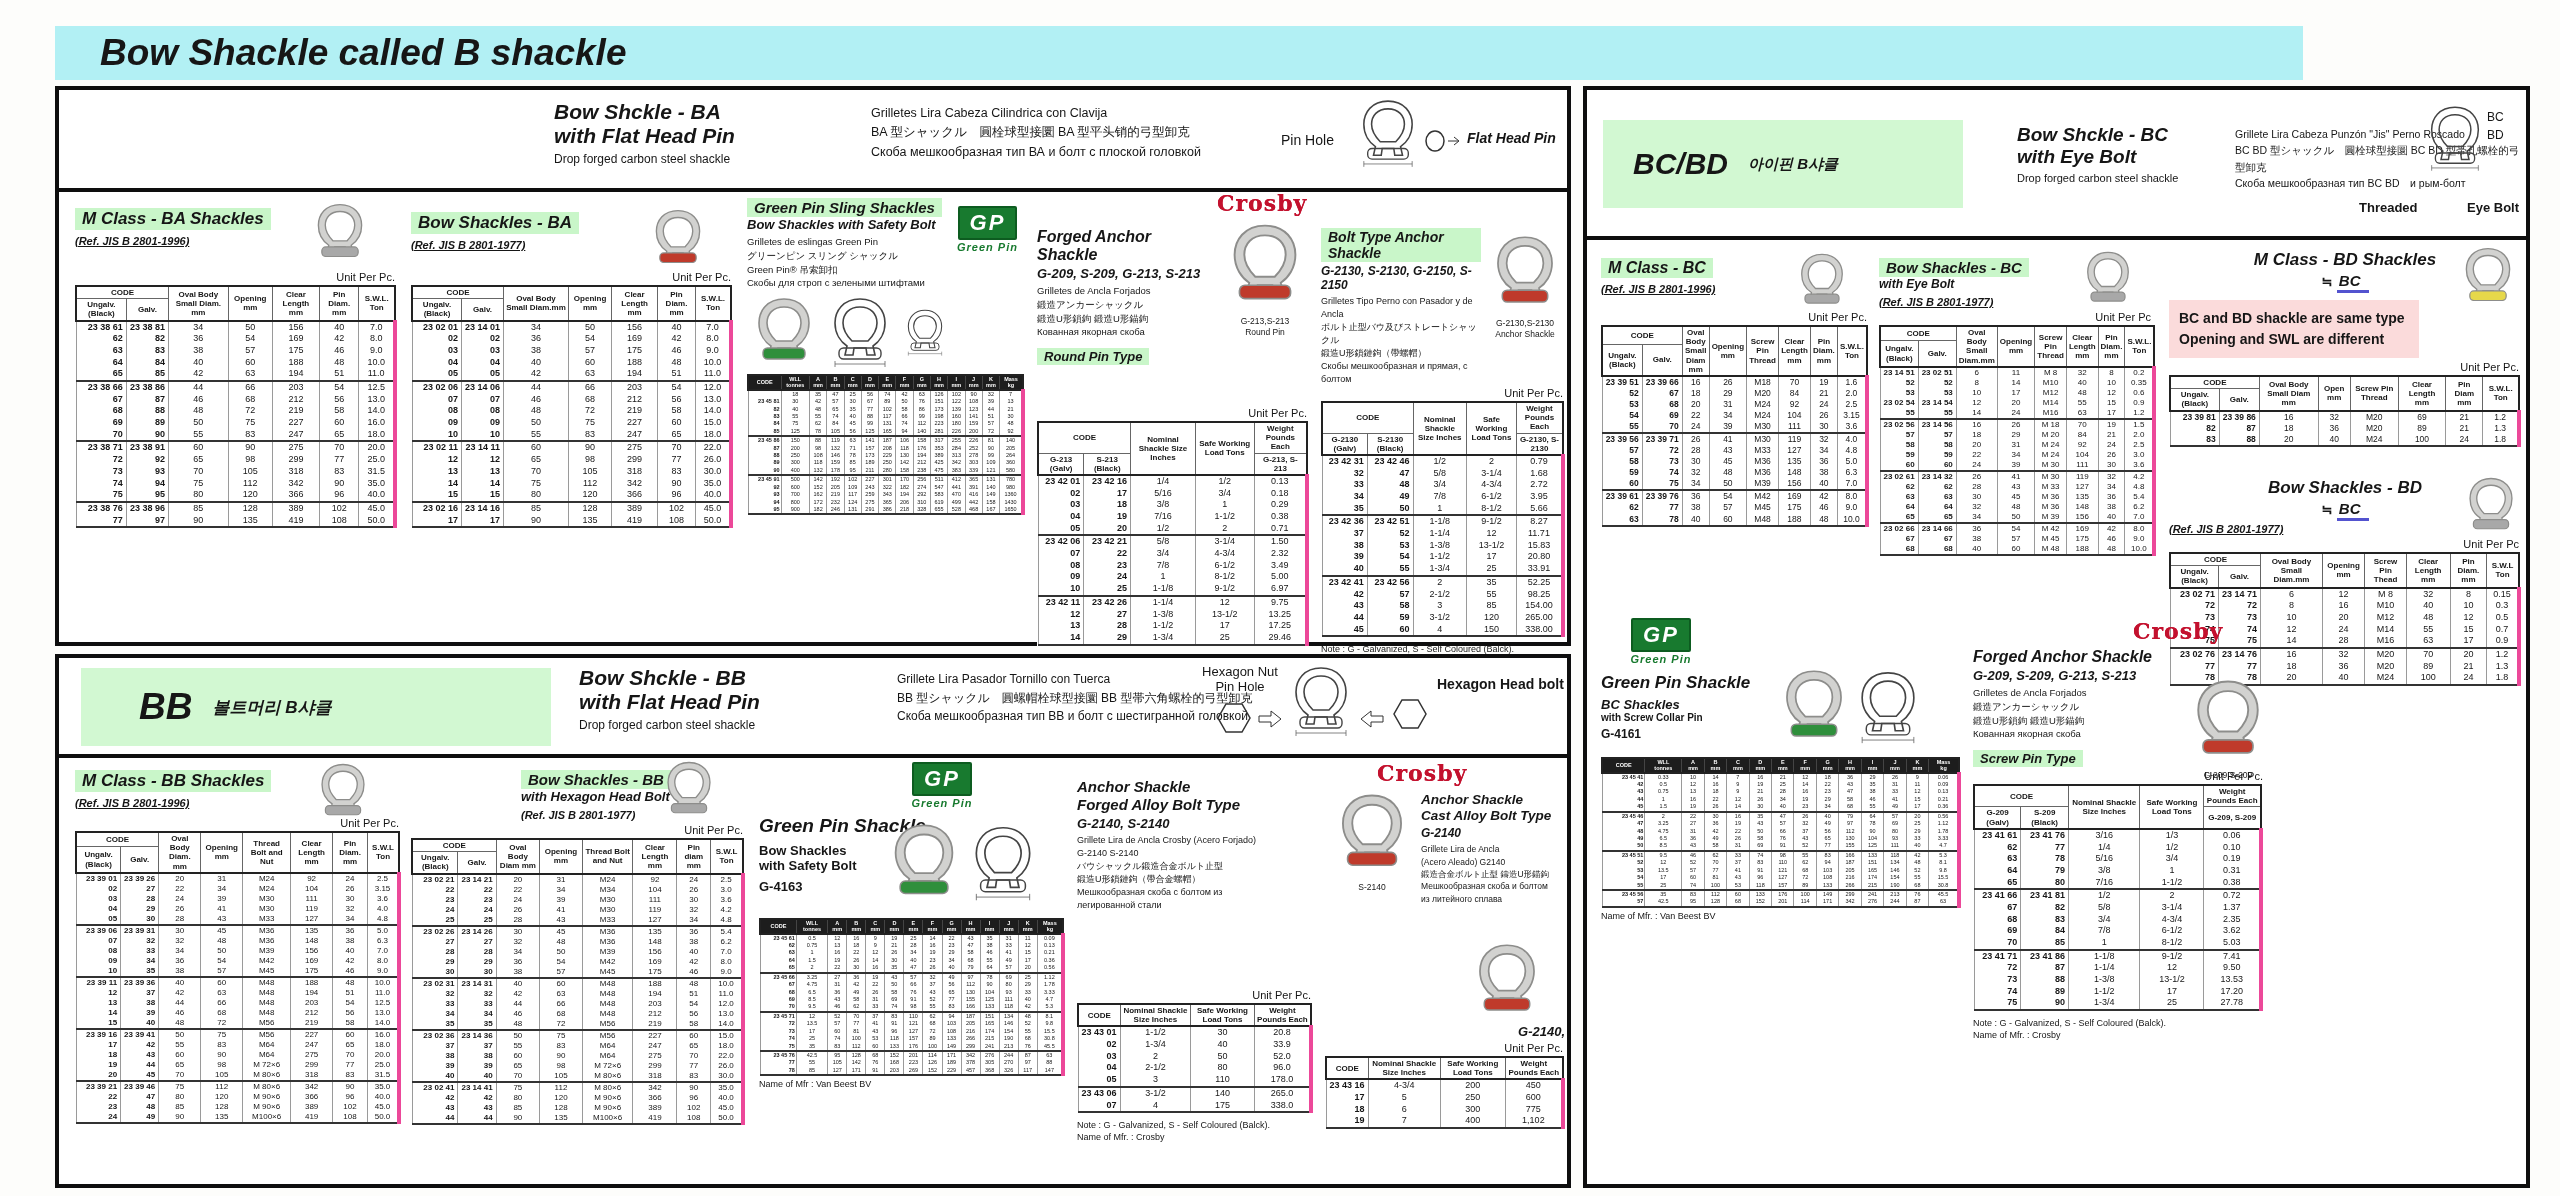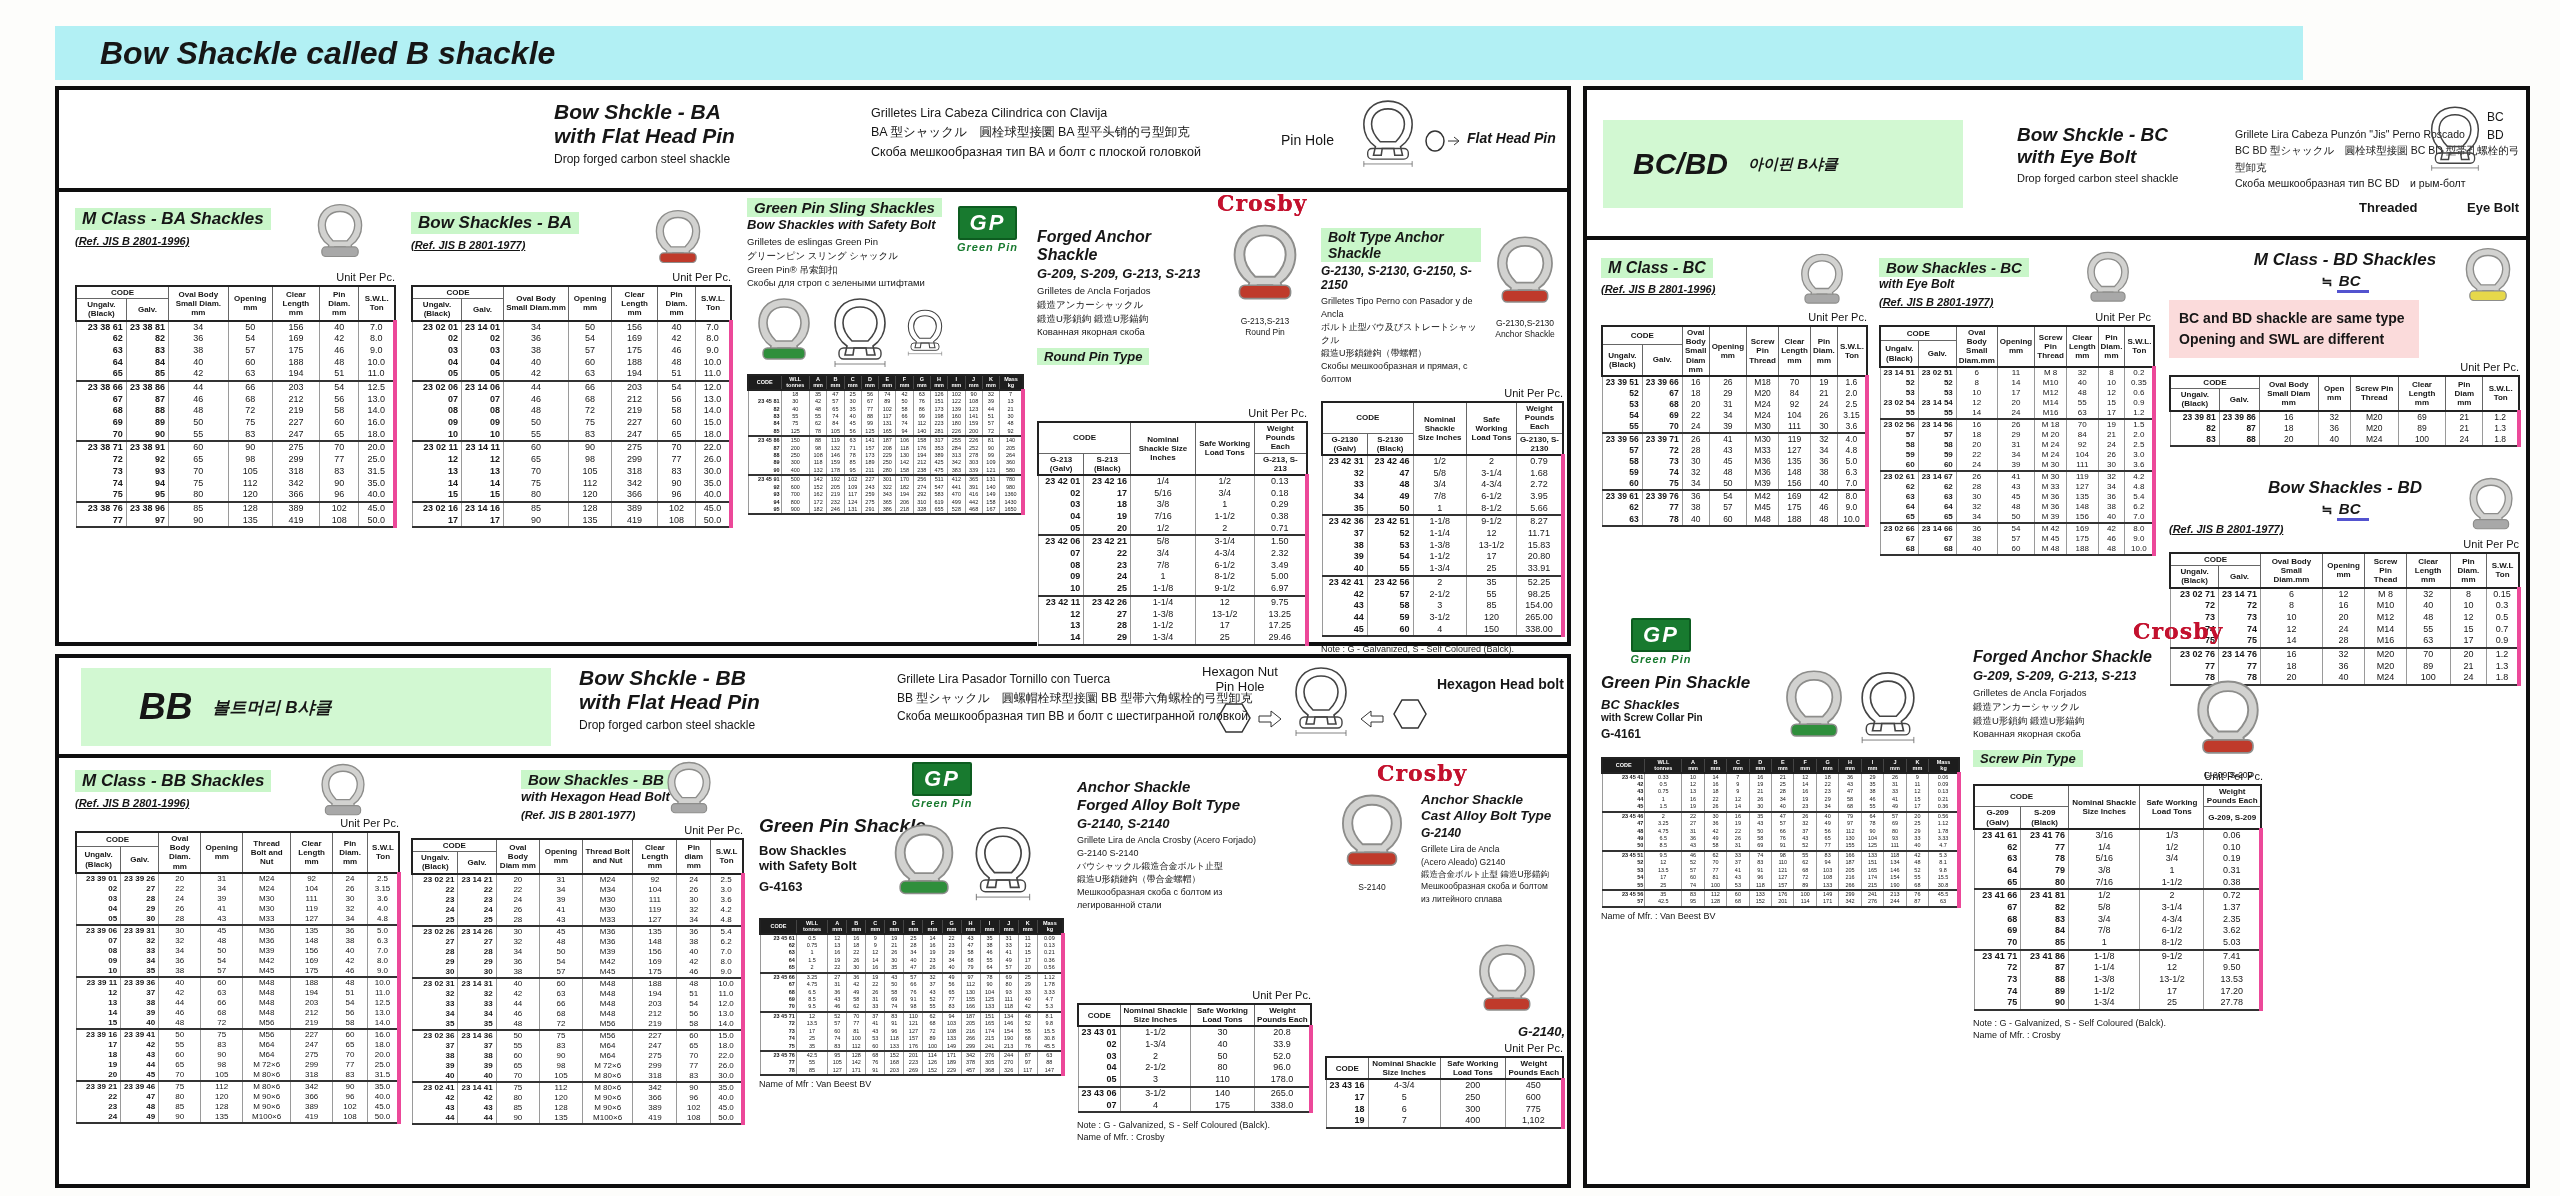--- a/index.html
+++ b/index.html
@@ -1,20 +1,20 @@
 <!DOCTYPE html>
 <html><head>
 <meta charset="utf-8">
 <style>
 *{box-sizing:border-box;margin:0;padding:0}
 html,body{width:2560px;height:1196px;overflow:hidden}
 body{position:relative;background:#fdfdfb;font-family:"Liberation Sans",sans-serif;color:#161616}
 .abs{position:absolute}
 .banner{position:absolute;left:55px;top:26px;width:2248px;height:54px;background:#b2f0f4;display:flex;align-items:center;padding-left:45px}
-.banner .t{font-size:32px;font-weight:bold;font-style:italic}
+.banner .t{font-size:37px;font-weight:bold;font-style:italic}
 .panel{position:absolute;border:4px solid #0e0e0e;background:#fff}
 .phead{position:absolute;left:0;top:0;width:100%;border-bottom:4px solid #0e0e0e;background:#fff}
 .gbox{position:absolute;background:#d2f8d2;display:flex;align-items:center;padding-left:58px;gap:20px}
 .gbox .big{font-size:37px;font-weight:bold;font-style:italic}
 .gbox .kor{font-size:17px;font-weight:bold;font-style:italic}
 .tblock .l1{font-size:21px;font-weight:bold;font-style:italic;line-height:1.15}
 .tblock .sub{font-size:12px;margin-top:4px}
 .langs{font-size:12.5px;line-height:1.55}
 .hl{background:#c9f6c9;display:inline-block;padding:1px 7px;font-weight:bold;font-style:italic}
 .ref{font-size:11px;font-weight:bold;font-style:italic;text-decoration:underline;margin-top:5px}
@@ -2497,21 +2497,21 @@
               <td>39</td>
               <td>M 30</td>
               <td>111</td>
               <td>30</td>
               <td>3.6</td>
             </tr>
           </tbody>
           <tbody>
             <tr>
               <td class="code">23 02 61</td>
-              <td class="code">23 14 67</td>
+              <td class="code">23 14 32</td>
               <td>26</td>
               <td>41</td>
               <td>M 30</td>
               <td>119</td>
               <td>32</td>
               <td>4.2</td>
             </tr>
             <tr>
               <td class="code">62</td>
               <td class="code">62</td>

